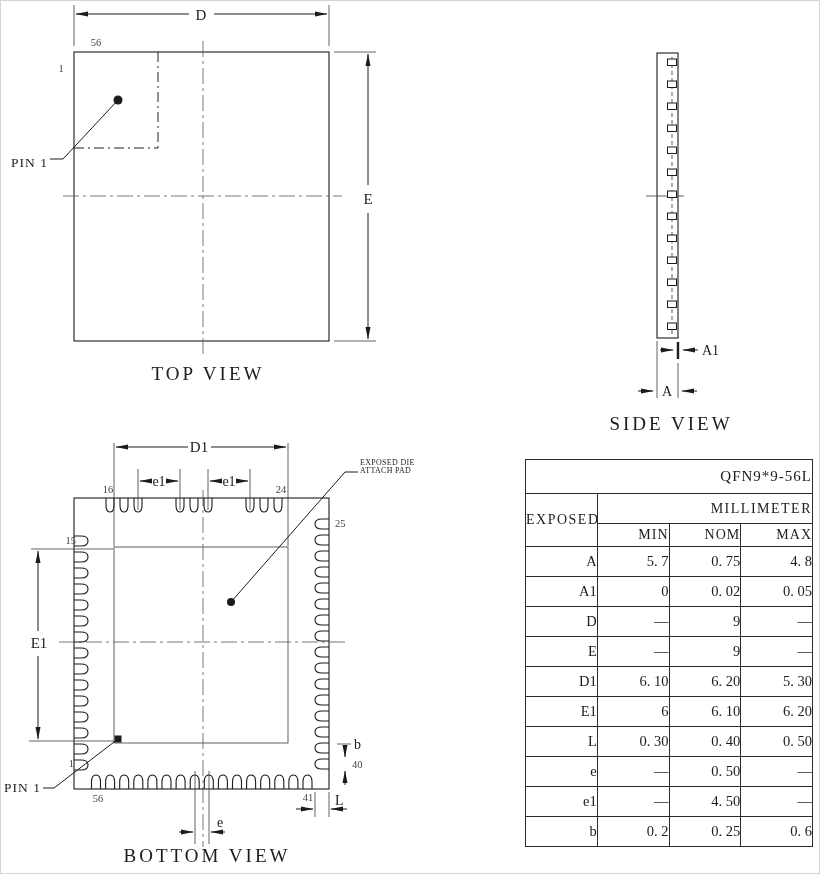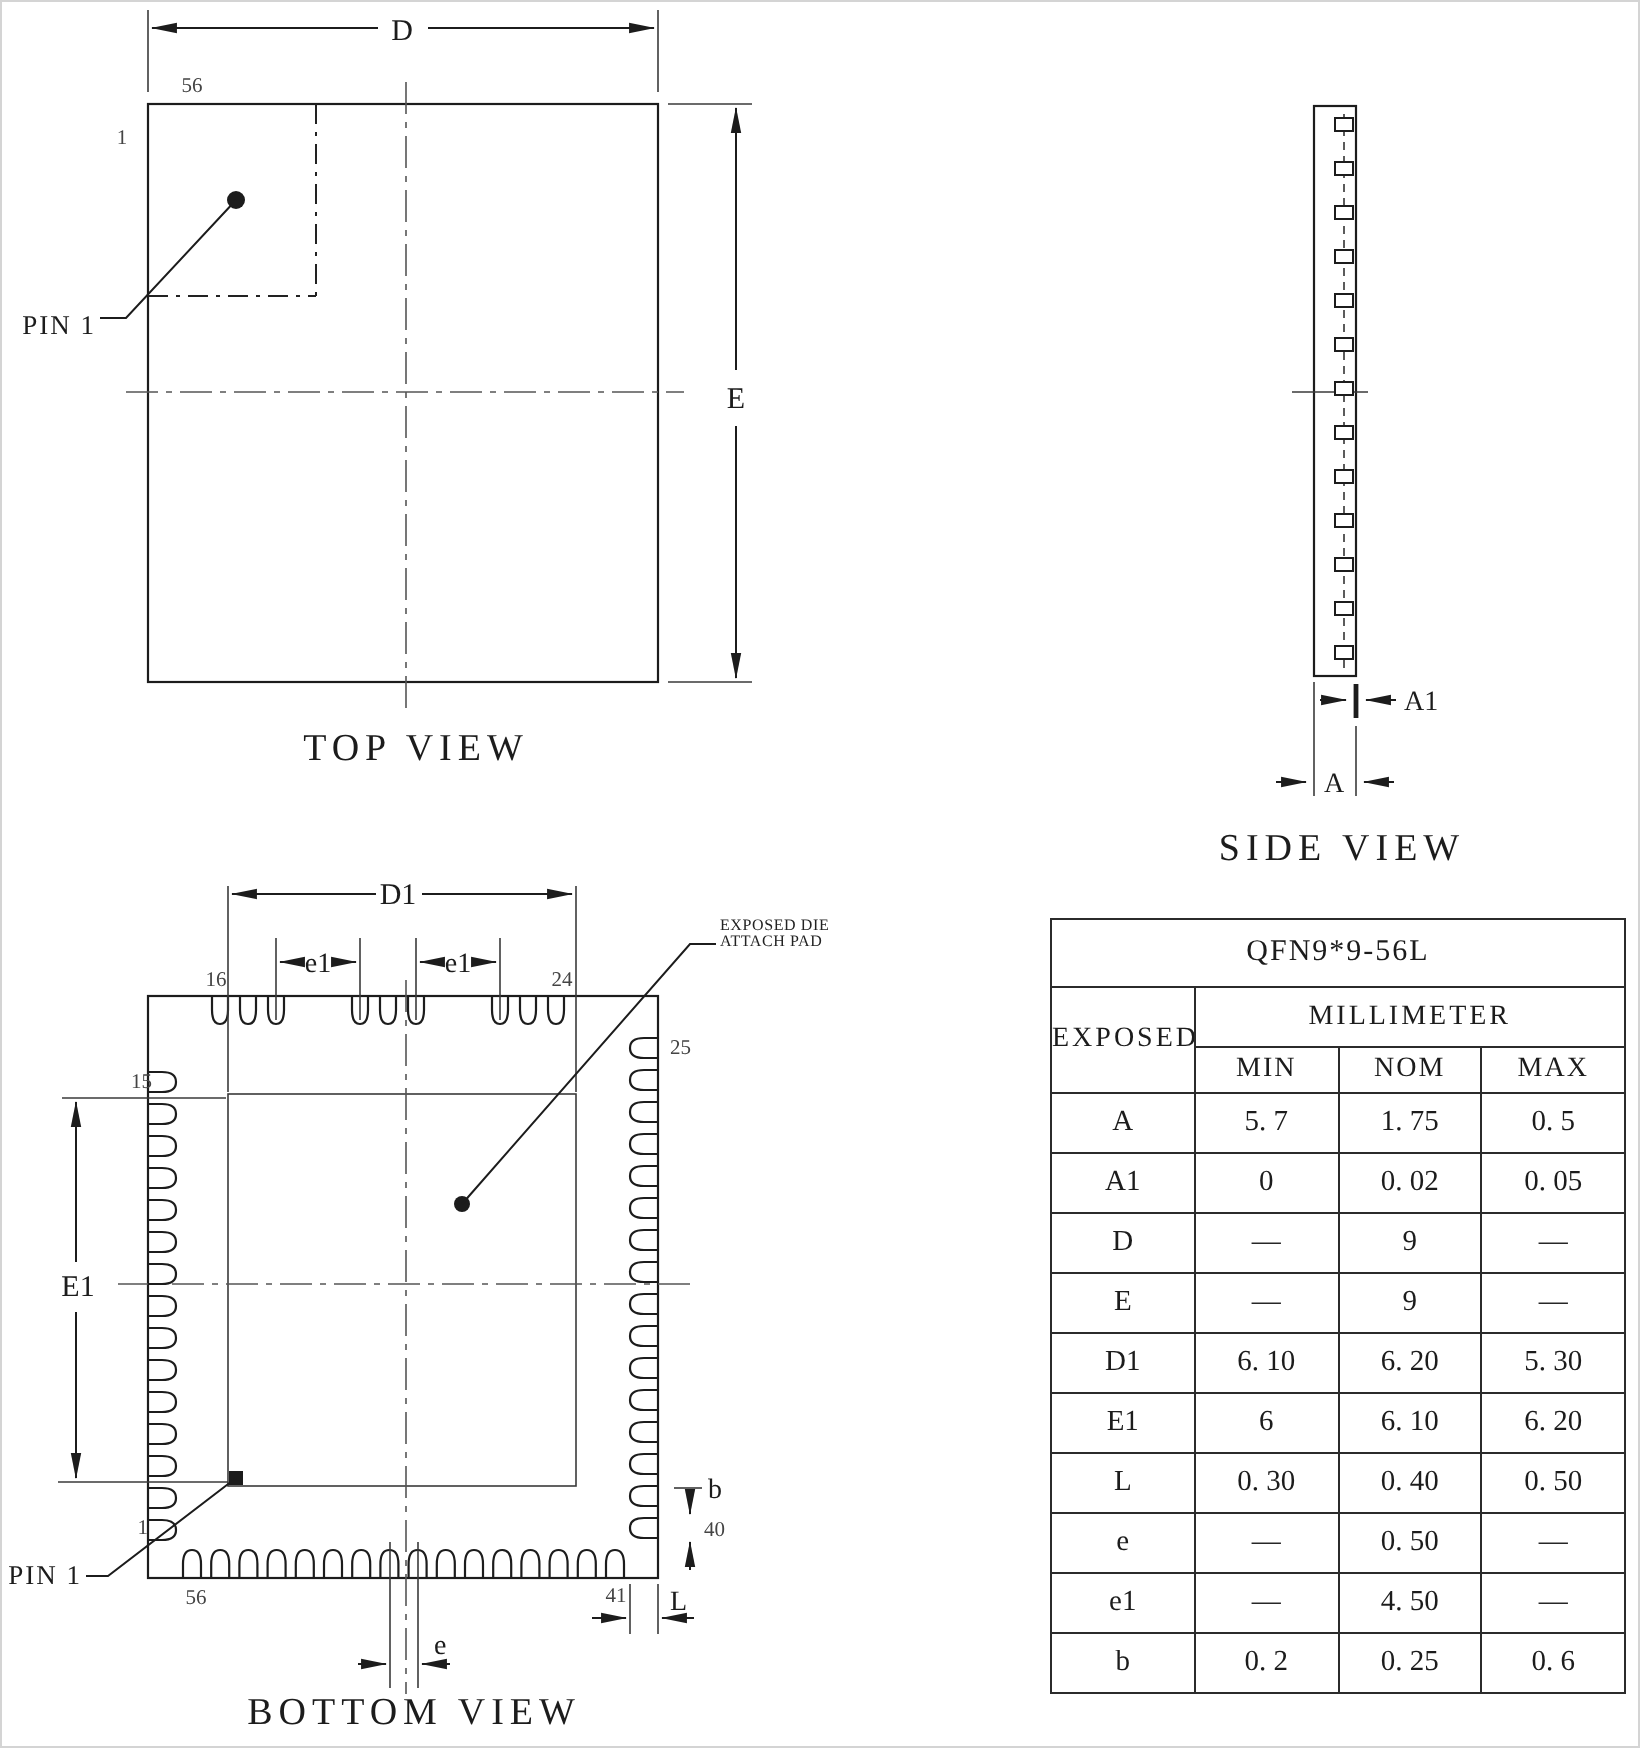--- a/index.html
+++ b/index.html
@@ -21,21 +21,21 @@
   .t-dim{font-size:14px;}
   .t-dim-lg{font-size:15px;}
   .t-pin{font-size:10.5px;fill:#444444;}
   .t-callout{font-size:13.5px;letter-spacing:1px;}
   .t-view{font-size:19px;letter-spacing:3px;}
   .t-note{font-size:8px;letter-spacing:0.3px;fill:#222222;}
   
   .dim-table{position:absolute;left:524px;top:458px;width:288px;}
   .dim-table table{border-collapse:collapse;width:288px;table-layout:fixed;
         font-family:"Liberation Serif", serif;color:#1c1c1c;}
-  .dim-table td{border:1px solid #2b2b2b;text-align:center;vertical-align:middle;
+  .dim-table td{border:1px solid #2b2b2b;text-align:right;vertical-align:middle;
         font-size:14px;padding:0;overflow:hidden;}
   .dim-table .c-sym{width:91px;}
   .dim-table .c-min{width:64px;}
   .dim-table .c-nom{width:65px;}
   .dim-table .c-max{width:66px;}
   .row-title td{height:33px;font-size:15px;letter-spacing:1px;}
   .row-unit td{height:29px;font-size:14px;letter-spacing:1.5px;}
   .row-cols td{height:22px;font-size:14px;letter-spacing:1px;}
   .row-data td{height:29px;font-size:14.5px;}
   .sym-cell{letter-spacing:2px;font-size:14px;}
@@ -258,22 +258,22 @@
       <td colspan="3">MILLIMETER</td>
     </tr>
     <tr class="row-cols">
       <td class="c-min">MIN</td>
       <td class="c-nom">NOM</td>
       <td class="c-max">MAX</td>
     </tr>
     <tr class="row-data">
       <td>A</td>
       <td>5. 7</td>
-      <td>1. 75</td>
-      <td>0. 5</td>
+      <td>0. 75</td>
+      <td>4. 8</td>
     </tr>
     <tr class="row-data">
       <td>A1</td>
       <td>0</td>
       <td>0. 02</td>
       <td>0. 05</td>
     </tr>
     <tr class="row-data">
       <td>D</td>
       <td>—</td>

